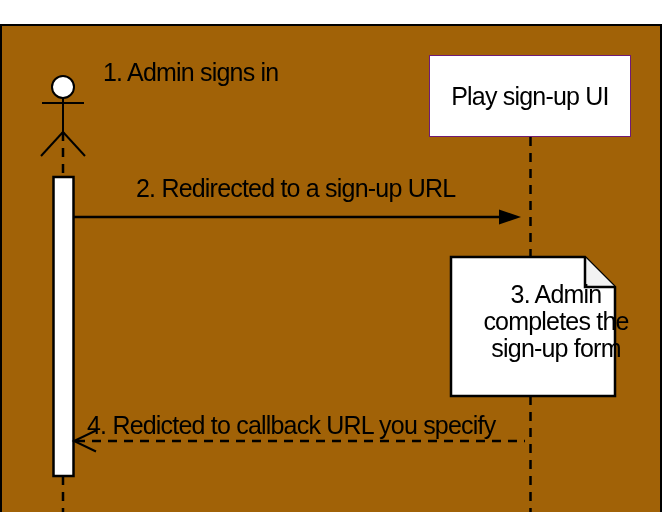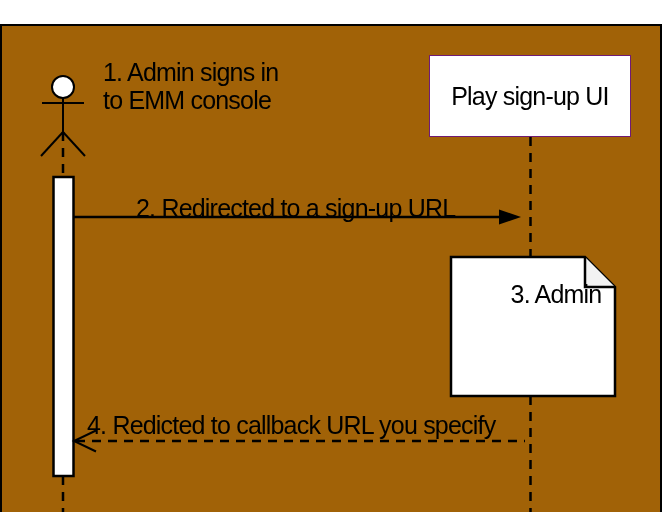--- a/index.html
+++ b/index.html
@@ -50,21 +50,21 @@
     display: flex;
     align-items: center;
     justify-content: center;
     color: #000;
     font-size: 25px;
     letter-spacing: -0.8px;
     white-space: nowrap;
   }
   .msg2-label {
     left: 134px;
-    top: 168px;
+    top: 148px;
     width: 315px;
     text-align: left;
   }
   .msg4-label {
     left: 85px;
     top: 385px;
     width: 402px;
     text-align: center;
   }
   .note-label {
@@ -109,28 +109,29 @@
 
     <g>
       <polygon points="449,231 583,231 613,261 613,370 449,370" fill="#fff" stroke="#000" stroke-width="2.5"></polygon>
       <path d="M583,231 L613,261 L583,261 Z" fill="#f2f2f2" stroke="none"></path>
       <path d="M583,231 L583,261 L613,261" fill="none" stroke="#000" stroke-width="2.5"></path>
     </g>
   </svg>
 
   <div class="label actor-caption">
     <div>1. Admin signs in</div>
-    <div>to EMM console</div>
   </div>
 
   <div class="participant-box">
     <span>Play sign-up UI</span>
   </div>
 
   <div class="label msg2-label">2. Redirected to a sign-up URL</div>
 
   <div class="label msg4-label">4. Redicted to callback URL you specify</div>
 
   <div class="label note-label">
     <div>3. Admin</div>
+    <div>completes the</div>
+    <div>sign-up form</div>
   </div>
 
 </div>
 
 </body></html>

